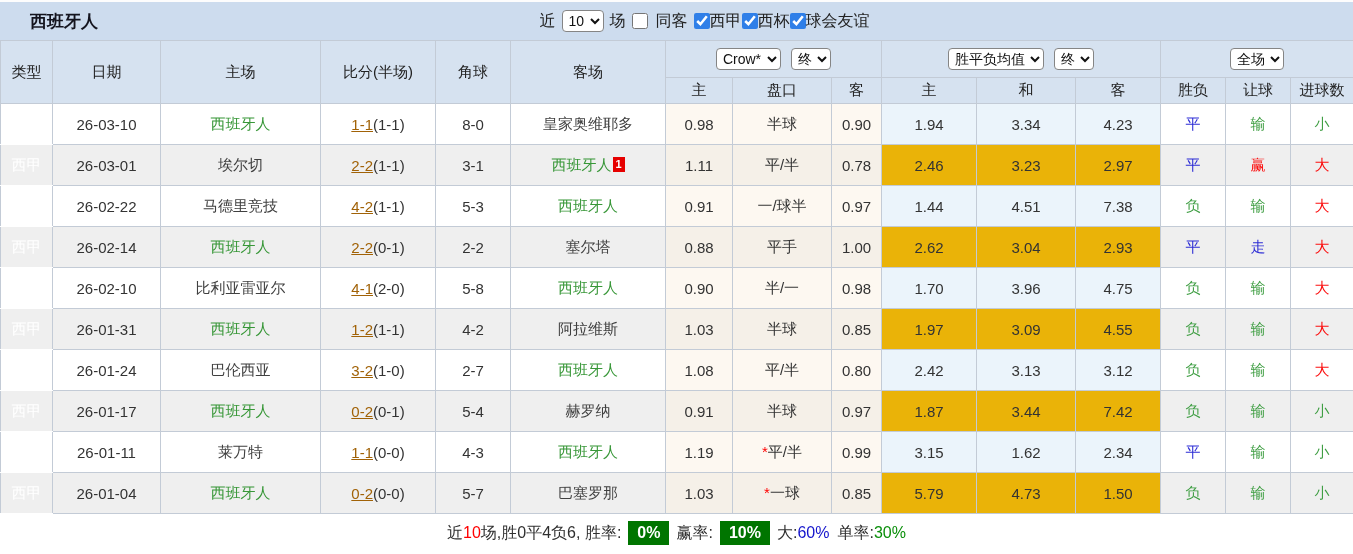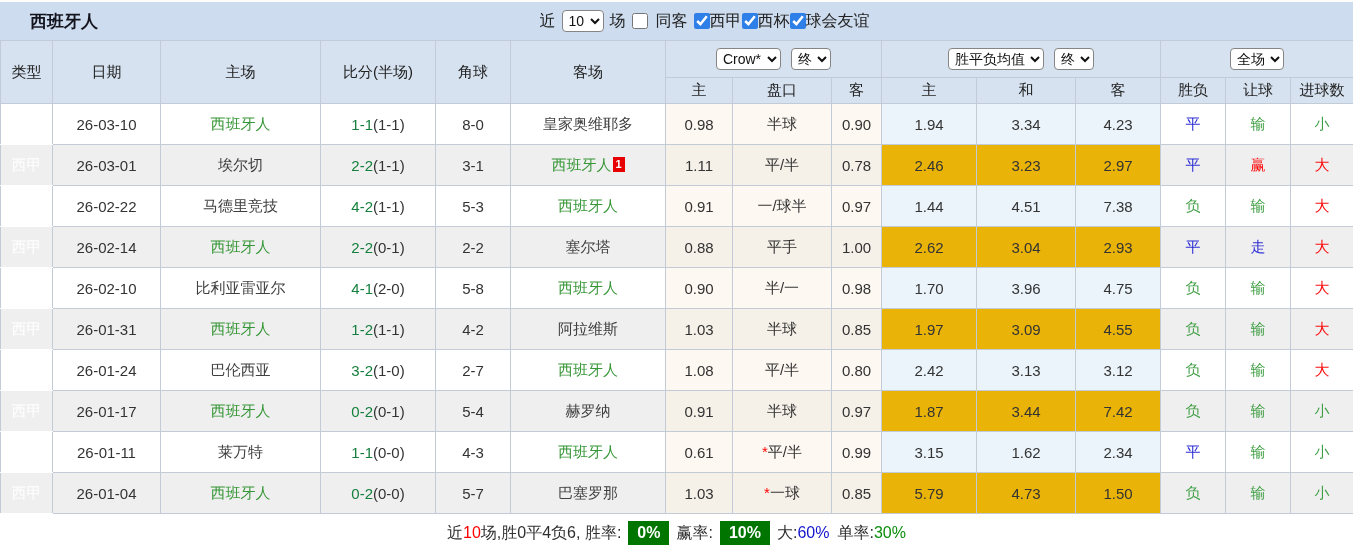--- a/index.html
+++ b/index.html
@@ -26,21 +26,21 @@
   tbody td{height:40px;}
   tbody tr.odd td{background:#ffffff;}
   tbody tr.even td{background:#efefef;}
   tbody td.league{background:#17813f;color:#fff;border-top-color:#fff;border-bottom-color:#fff;}
   tbody tr.odd td.hcap{background:#fdf8f1;}
   tbody tr.even td.hcap{background:#f5f0e8;}
   tbody tr.odd td.euro{background:#ebf4fb;}
   tbody tr.even td.euro{background:#eab308;}
   .team-name{color:#404040;cursor:pointer;}
   .team-name.self{color:#389738;}
-  .score-full{color:#15803d;}
+  .score-full{color:#a16207;text-decoration:underline;}
   .score-half{color:#333;}
   .badge{display:inline-block;background:#e60000;color:#fff;font-size:11px;font-weight:bold;line-height:15px;min-width:12px;height:15px;margin-left:1px;vertical-align:2px;}
   .star{color:#f00;}
   .c-blue{color:#2b2bd5;}
   .c-green{color:#3f9e43;}
   .c-red{color:#fb0f0f;}
   
   .footer{height:38px;display:flex;align-items:center;justify-content:center;font-size:16px;color:#2f2f2f;}
   .pct-badge{background:#007500;color:#fff;font-weight:bold;padding:3px 9px;margin:0 7px;display:inline-block;}
   .f-red{color:#f00;}
@@ -280,21 +280,21 @@
           <td class="mark c-green">输</td>
           <td class="mark c-green">小</td>
         </tr>
         <tr class="odd">
           <td class="league">西甲</td>
           <td class="date">26-01-11</td>
           <td class="team"><span class="team-name">莱万特</span></td>
           <td class="score"><span class="score-full">1-1</span><span class="score-half">(0-0)</span></td>
           <td class="corner">4-3</td>
           <td class="team"><span class="team-name self">西班牙人</span></td>
-          <td class="hcap num">0.61</td>
+          <td class="hcap num">1.19</td>
           <td class="hcap line"><span class="star">*</span><span>平/半</span></td>
           <td class="hcap num">0.99</td>
           <td class="euro num">3.15</td>
           <td class="euro num">1.62</td>
           <td class="euro num">2.34</td>
           <td class="mark c-blue">平</td>
           <td class="mark c-green">输</td>
           <td class="mark c-green">小</td>
         </tr>
         <tr class="even">

